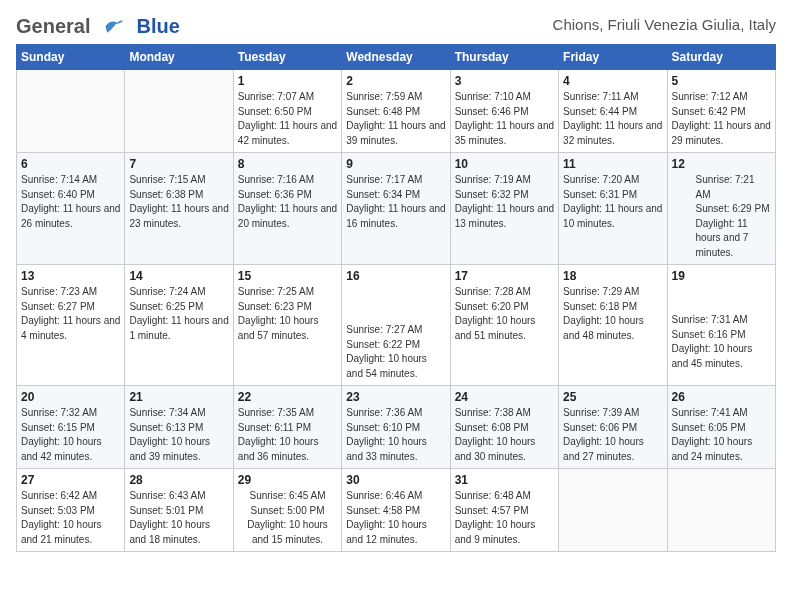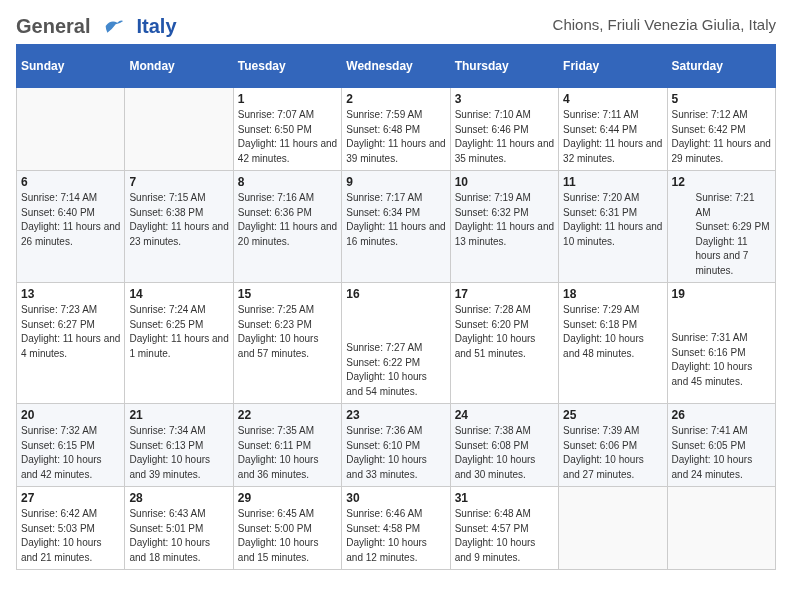--- a/index.html
+++ b/index.html
@@ -50,21 +50,21 @@
       color: #555;
     }
     .calendar {
       width: 100%;
       border-collapse: collapse;
       font-size: 11px;
     }
     .calendar th {
       background: #3366bb;
       color: #fff;
-      padding: 14px 4px;
+      padding: 5px 4px;
       text-align: left;
       font-size: 12px;
       border: 1px solid #3366bb;
     }
     .calendar td {
       border: 1px solid #ccc;
       vertical-align: top;
       padding: 4px;
       width: 108px;
       min-height: 80px;
@@ -91,21 +91,21 @@
 </head>
 <body>
 
 <div class="header">
   <div class="logo">
     <div class="logo-text">
       <span class="logo-general">General</span>
       <svg class="logo-bird" viewBox="0 0 24 20" fill="none" xmlns="http://www.w3.org/2000/svg">
         <path d="M2 10 Q8 2 16 6 Q20 2 23 4 Q18 8 14 8 Q10 14 4 18 Q2 14 2 10Z" fill="#4488cc"></path>
       </svg>
-      <span class="logo-blue">Italy</span>
+      <span class="logo-blue">Blue</span>
     </div>
   </div>
   <div class="title-block">
     <div class="title-location">Chions, Friuli Venezia Giulia, Italy</div>
   </div>
 </div>
 
 <table class="calendar">
   <thead>
     <tr>
@@ -293,21 +293,21 @@
 Daylight: 10 hours and 21 minutes.</div>
         </td>
         <td>
           <div class="day-number">28</div>
           <div class="day-detail" style="white-space: pre-line;">Sunrise: 6:43 AM
 Sunset: 5:01 PM
 Daylight: 10 hours and 18 minutes.</div>
         </td>
         <td>
           <div class="day-number">29</div>
-          <div class="day-detail" style="white-space: pre-line;">Sunrise: 6:45 AM
+          <div class="day-detail" style="white-space: pre-line; text-align: center;">Sunrise: 6:45 AM
 Sunset: 5:00 PM
 Daylight: 10 hours and 15 minutes.</div>
         </td>
         <td>
           <div class="day-number">30</div>
           <div class="day-detail" style="white-space: pre-line;">Sunrise: 6:46 AM
 Sunset: 4:58 PM
 Daylight: 10 hours and 12 minutes.</div>
         </td>
         <td>

